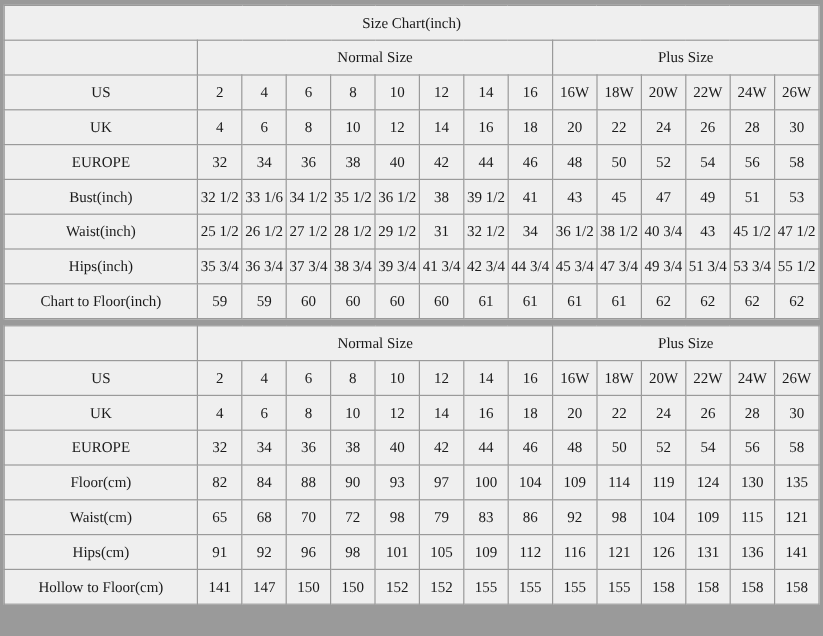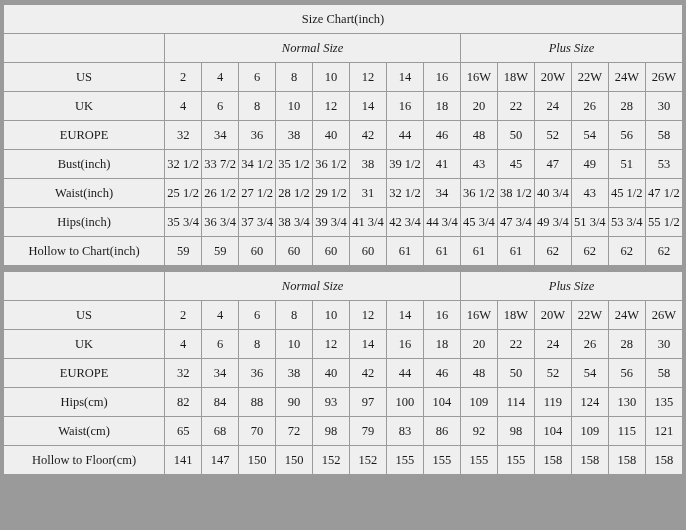--- a/index.html
+++ b/index.html
@@ -42,21 +42,20 @@
     background: #efefef;
   }
   .title-cell {
     font-size: 15px;
     height: 24px;
     background: #f0f0f0;
   }
   .group-cell {
     font-size: 15px;
     height: 24px;
-    font-style: italic;
   }
   .rowlabel {
     font-size: 14px;
     background: #efefef;
   }
   .blank-cell {
     background: #efefef;
   }
   .datacell {
     font-size: 12.5px;
@@ -144,21 +143,21 @@
             <td class="datacell">48</td>
             <td class="datacell">50</td>
             <td class="datacell">52</td>
             <td class="datacell">54</td>
             <td class="datacell">56</td>
             <td class="datacell">58</td>
           </tr>
           <tr>
             <td class="rowlabel">Bust(inch)</td>
             <td class="datacell small">32 1/2</td>
-            <td class="datacell small">33 7/2</td>
+            <td class="datacell small">33 1/6</td>
             <td class="datacell small">34 1/2</td>
             <td class="datacell small">35 1/2</td>
             <td class="datacell small">36 1/2</td>
             <td class="datacell">38</td>
             <td class="datacell small">39 1/2</td>
             <td class="datacell">41</td>
             <td class="datacell">43</td>
             <td class="datacell">45</td>
             <td class="datacell">47</td>
             <td class="datacell">49</td>
@@ -193,21 +192,21 @@
             <td class="datacell small">42 3/4</td>
             <td class="datacell small">44 3/4</td>
             <td class="datacell small">45 3/4</td>
             <td class="datacell small">47 3/4</td>
             <td class="datacell small">49 3/4</td>
             <td class="datacell small">51 3/4</td>
             <td class="datacell small">53 3/4</td>
             <td class="datacell small">55 1/2</td>
           </tr>
           <tr>
-            <td class="rowlabel">Hollow to Chart(inch)</td>
+            <td class="rowlabel">Chart to Floor(inch)</td>
             <td class="datacell">59</td>
             <td class="datacell">59</td>
             <td class="datacell">60</td>
             <td class="datacell">60</td>
             <td class="datacell">60</td>
             <td class="datacell">60</td>
             <td class="datacell">61</td>
             <td class="datacell">61</td>
             <td class="datacell">61</td>
             <td class="datacell">61</td>
@@ -289,21 +288,21 @@
             <td class="datacell">44</td>
             <td class="datacell">46</td>
             <td class="datacell">48</td>
             <td class="datacell">50</td>
             <td class="datacell">52</td>
             <td class="datacell">54</td>
             <td class="datacell">56</td>
             <td class="datacell">58</td>
           </tr>
           <tr>
-            <td class="rowlabel">Hips(cm)</td>
+            <td class="rowlabel">Floor(cm)</td>
             <td class="datacell">82</td>
             <td class="datacell">84</td>
             <td class="datacell">88</td>
             <td class="datacell">90</td>
             <td class="datacell">93</td>
             <td class="datacell">97</td>
             <td class="datacell">100</td>
             <td class="datacell">104</td>
             <td class="datacell">109</td>
             <td class="datacell">114</td>
@@ -323,20 +322,37 @@
             <td class="datacell">83</td>
             <td class="datacell">86</td>
             <td class="datacell">92</td>
             <td class="datacell">98</td>
             <td class="datacell">104</td>
             <td class="datacell">109</td>
             <td class="datacell">115</td>
             <td class="datacell">121</td>
           </tr>
           <tr>
+            <td class="rowlabel">Hips(cm)</td>
+            <td class="datacell">91</td>
+            <td class="datacell">92</td>
+            <td class="datacell">96</td>
+            <td class="datacell">98</td>
+            <td class="datacell">101</td>
+            <td class="datacell">105</td>
+            <td class="datacell">109</td>
+            <td class="datacell">112</td>
+            <td class="datacell">116</td>
+            <td class="datacell">121</td>
+            <td class="datacell">126</td>
+            <td class="datacell">131</td>
+            <td class="datacell">136</td>
+            <td class="datacell">141</td>
+          </tr>
+          <tr>
             <td class="rowlabel">Hollow to Floor(cm)</td>
             <td class="datacell">141</td>
             <td class="datacell">147</td>
             <td class="datacell">150</td>
             <td class="datacell">150</td>
             <td class="datacell">152</td>
             <td class="datacell">152</td>
             <td class="datacell">155</td>
             <td class="datacell">155</td>
             <td class="datacell">155</td>

